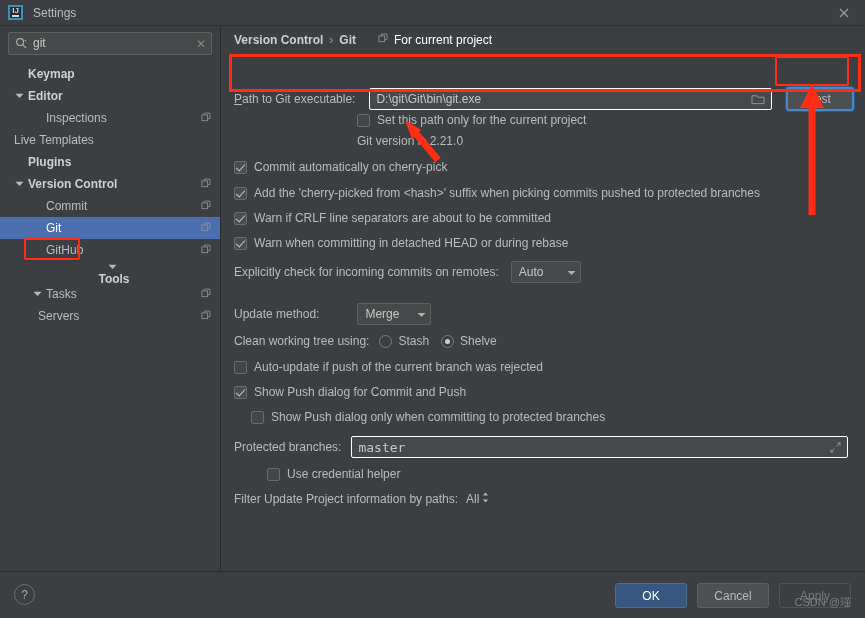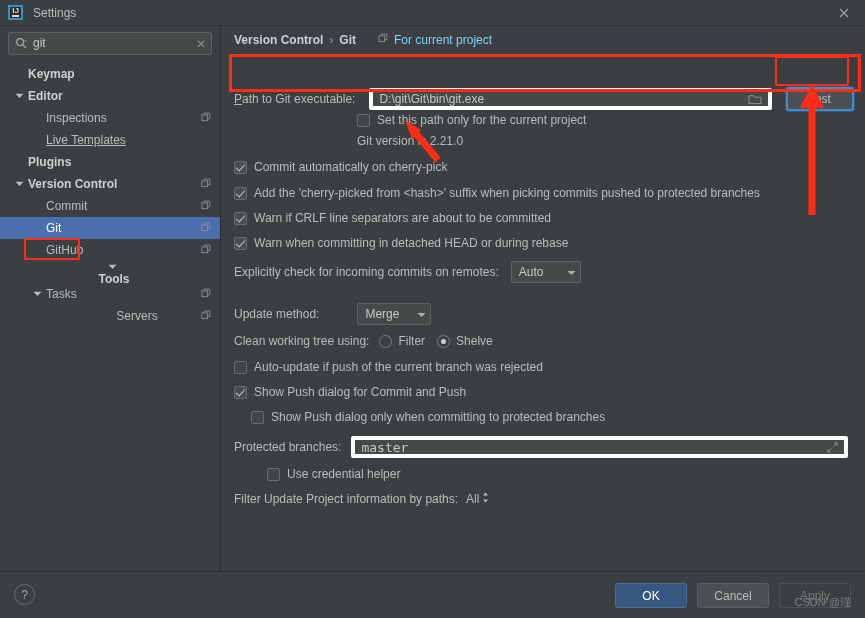--- a/index.html
+++ b/index.html
@@ -111,31 +111,31 @@
     width: 643px; height: 545px;
     background: #3c3f41;
   }
   .breadcrumb {
     position: absolute; left: 12px; top: 7px;
     display: flex; align-items: center; font-size: 12px;
   }
   .bc-part { font-weight: bold; color: #cfcfcf; }
   .bc-sep { margin: 0 6px; color: #9a9a9a; font-weight: normal; }
   .bc-scope {
-    margin-left: 22px; color: #7dd3fc; display: flex; align-items: center; gap: 5px;
+    margin-left: 22px; color: #ffffff; display: flex; align-items: center; gap: 5px;
   }
 
   .row { position: absolute; display: flex; align-items: center; font-size: 12px; }
 
   .label { color: #bbbbbb; white-space: nowrap; }
   .label u { text-decoration: underline; }
 
   .textfield {
     background: #45494a;
-    border: 4px solid #ffffff;
+    border: 1px solid #ffffff;
     border-radius: 2px;
     height: 22px;
     display: flex; align-items: center;
     padding: 0 6px;
     color: #c7c7c7;
     font-size: 12px;
   }
   .textfield.mono { font-family: "DejaVu Sans Mono", monospace; font-size: 13px; }
   .textfield .browse {
     margin-left: auto; display: flex; align-items: center; cursor: pointer;
@@ -286,21 +286,21 @@
             <svg width="9" height="6" viewBox="0 0 9 6">
               <path d="M0.5 0.8 L4.5 5 L8.5 0.8 Z" fill="#bbbbbb"></path>
             </svg>
           </span>
           <span class="tree-label">Inspections</span>
           <span class="proj-icon"><svg width="11" height="11" viewBox="0 0 12 12">
               <rect x="1" y="3.2" width="6.2" height="6.2" stroke="#8d8d8d" stroke-width="1" fill="none"></rect>
               <path d="M3.6 3.2 L3.6 1.2 L9.8 1.2 L9.8 7.2 L7.6 7.2" stroke="#8d8d8d" stroke-width="1" fill="none"></path>
             </svg></span>
         </div>
-        <div class="tree-row" style="padding-left: 32px; text-decoration: underline;">
+        <div class="tree-row" style="">
           <span class="arrow empty">
             <svg width="9" height="6" viewBox="0 0 9 6">
               <path d="M0.5 0.8 L4.5 5 L8.5 0.8 Z" fill="#bbbbbb"></path>
             </svg>
           </span>
           <span class="tree-label">Live Templates</span>
         </div>
         <div class="tree-row" style="padding-left: 14px;">
           <span class="arrow empty">
             <svg width="9" height="6" viewBox="0 0 9 6">
@@ -370,21 +370,21 @@
             <svg width="9" height="6" viewBox="0 0 9 6">
               <path d="M0.5 0.8 L4.5 5 L8.5 0.8 Z" fill="#bbbbbb"></path>
             </svg>
           </span>
           <span class="tree-label">Tasks</span>
           <span class="proj-icon"><svg width="11" height="11" viewBox="0 0 12 12">
               <rect x="1" y="3.2" width="6.2" height="6.2" stroke="#8d8d8d" stroke-width="1" fill="none"></rect>
               <path d="M3.6 3.2 L3.6 1.2 L9.8 1.2 L9.8 7.2 L7.6 7.2" stroke="#8d8d8d" stroke-width="1" fill="none"></path>
             </svg></span>
         </div>
-        <div class="tree-row" style="padding-left: 46px; justify-content: center;">
+        <div class="tree-row" style="padding-left: 24px;">
           <span class="arrow empty">
             <svg width="9" height="6" viewBox="0 0 9 6">
               <path d="M0.5 0.8 L4.5 5 L8.5 0.8 Z" fill="#bbbbbb"></path>
             </svg>
           </span>
           <span class="tree-label">Servers</span>
           <span class="proj-icon"><svg width="11" height="11" viewBox="0 0 12 12">
               <rect x="1" y="3.2" width="6.2" height="6.2" stroke="#8d8d8d" stroke-width="1" fill="none"></rect>
               <path d="M3.6 3.2 L3.6 1.2 L9.8 1.2 L9.8 7.2 L7.6 7.2" stroke="#8d8d8d" stroke-width="1" fill="none"></path>
             </svg></span>
@@ -468,21 +468,21 @@
           <svg width="9" height="6" viewBox="0 0 9 6">
               <path d="M0.5 1 L4.5 5 L8.5 1 Z" fill="#b0b0b0"></path>
             </svg>
         </span>
       </div>
     </div>
 
     <div class="row" style="left:12px; top:308px;">
       <span class="label">Clean working tree using:</span>
       <span class="rb" style="margin-left:10px;"></span>
-      <span class="label">Filter</span>
+      <span class="label">Stash</span>
       <span class="rb on" style="margin-left:12px;"></span>
       <span class="label">Shelve</span>
     </div>
 
     <div class="row" style="left:12px; top:334px;">
       <span class="cb off"></span>
       <span class="label">Auto-update if push of the current branch was rejected</span>
     </div>
 
     <div class="row" style="left:12px; top:359px;">

